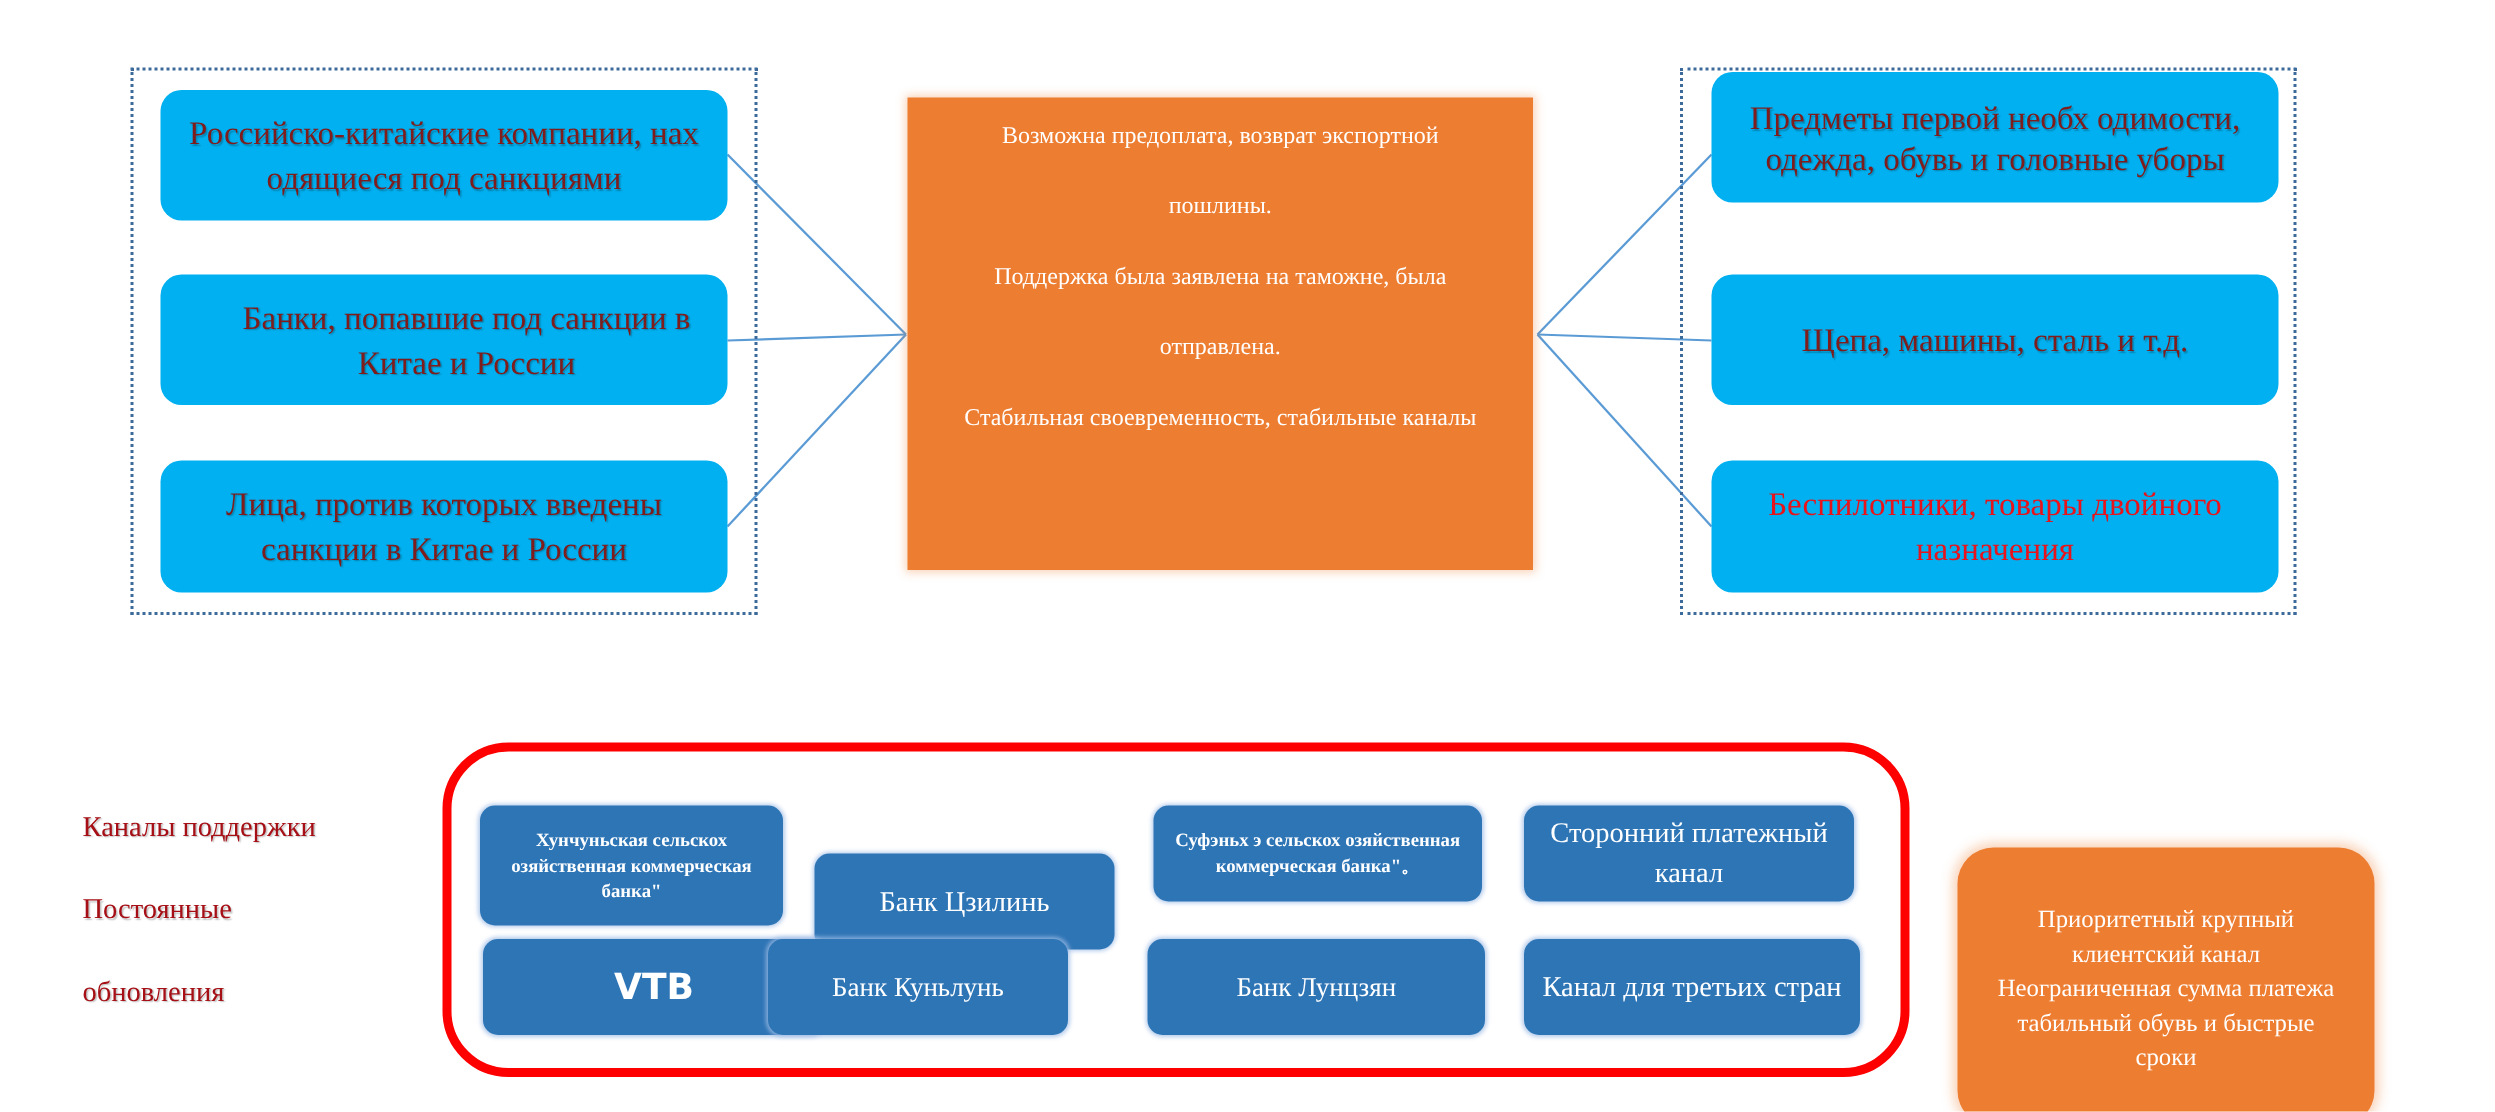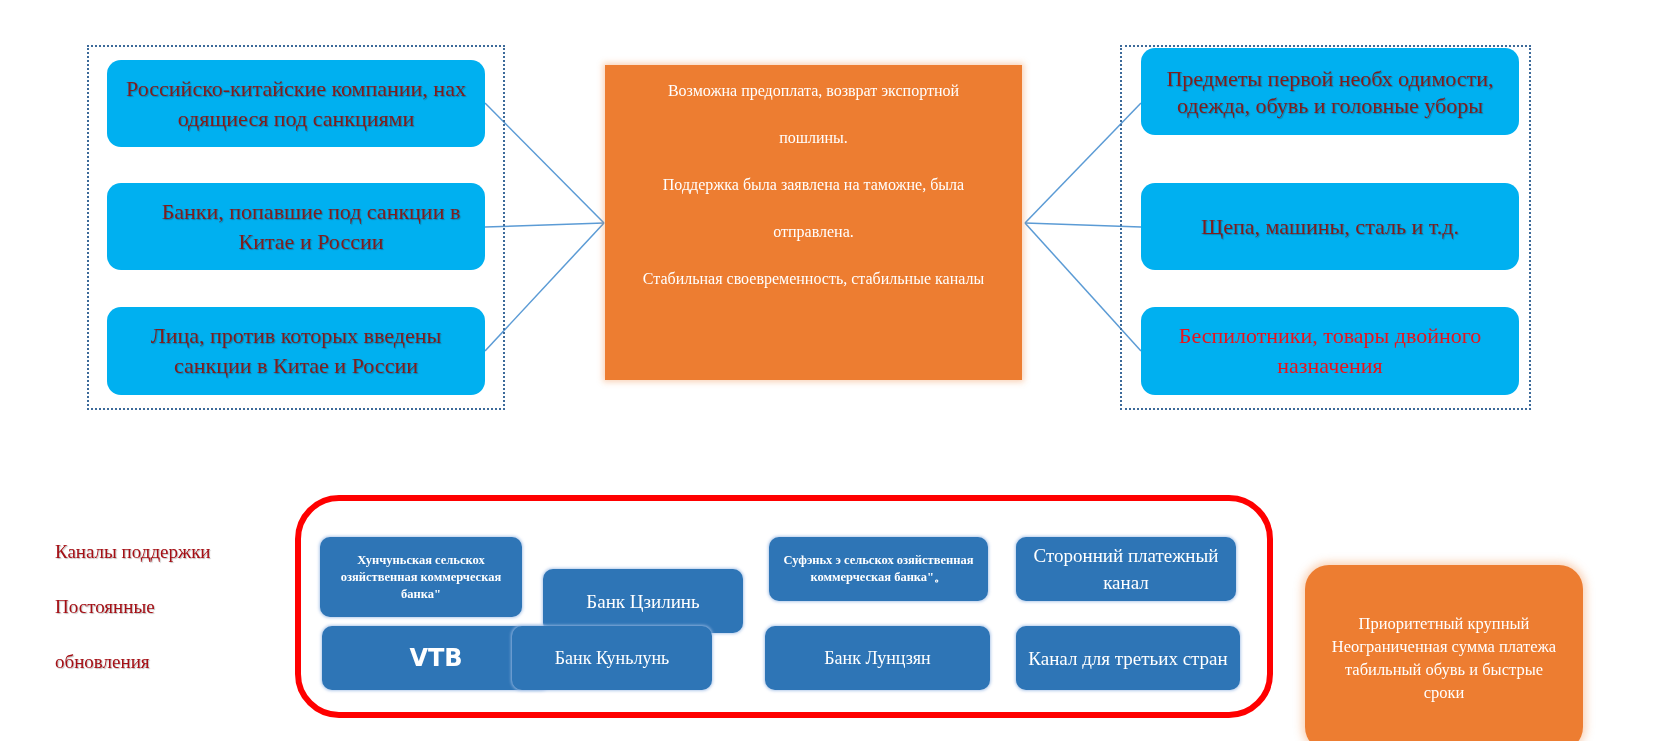--- a/index.html
+++ b/index.html
@@ -98,17 +98,18 @@
 <div class="abs cell big" style="left:765px;top:626px;width:225px;height:64px;font-size:18px;">
   <span>Банк Лунцзян</span>
 </div>
 <div class="abs cell big" style="left:1016px;top:626px;width:224px;height:64px;">
   <span>Канал для третьих стран</span>
 </div>
 
 <div class="abs orange2" style="left:1305px;top:565px;width:278px;height:186px;">
   <div>
     <div>Приоритетный крупный</div>
+    <div>клиентский канал</div>
     <div>Неограниченная сумма платежа</div>
     <div>табильный обувь и быстрые</div>
     <div>сроки</div>
   </div>
 </div>
 
 </body></html>

